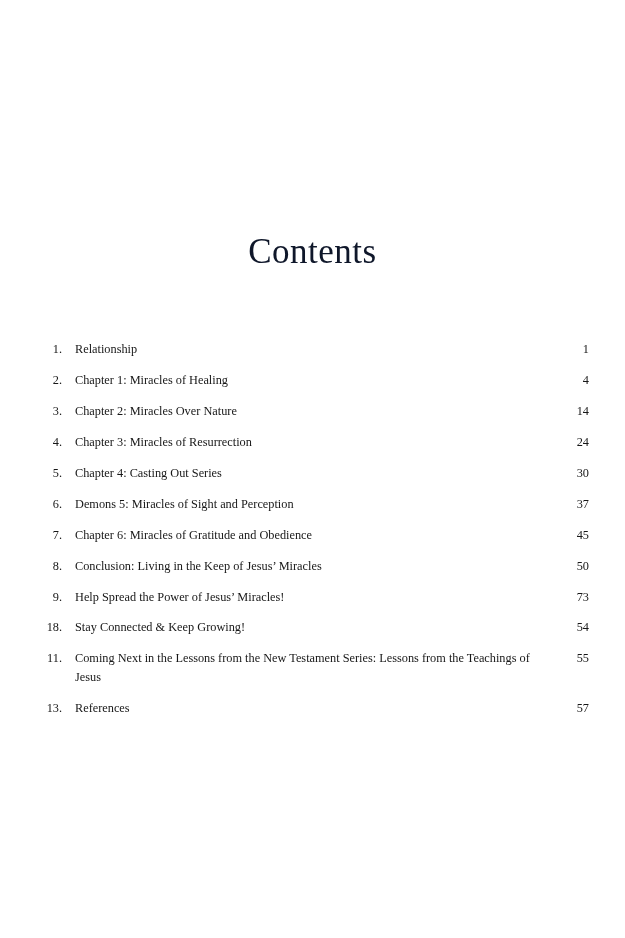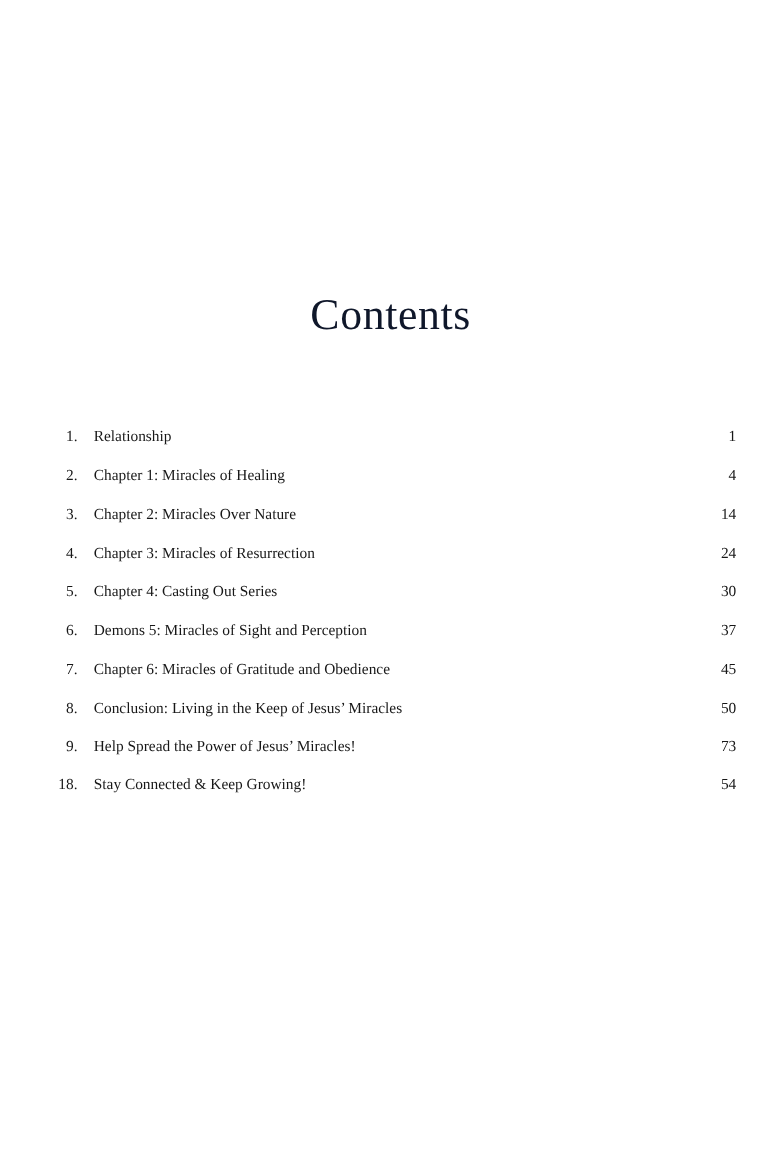--- a/index.html
+++ b/index.html
@@ -127,17 +127,27 @@
       <span class="toc-label">Help Spread the Power of Jesus’ Miracles!</span>
       <span class="toc-page">73</span>
     </div>
 
     <div class="toc-entry">
       <span class="toc-num">18.</span>
       <span class="toc-label">Stay Connected &amp; Keep Growing!</span>
       <span class="toc-page">54</span>
     </div>
 
+    <div class="toc-entry">
+      <span class="toc-num">11.</span>
+      <span class="toc-label">Coming Next in the Lessons from the New Testament Series: Lessons from the Teachings of Jesus</span>
+      <span class="toc-page">55</span>
+    </div>
 
 
+    <div class="toc-entry">
+      <span class="toc-num">13.</span>
+      <span class="toc-label">References</span>
+      <span class="toc-page">57</span>
+    </div>
 
   </div>
 </div>
 
 </body></html>

